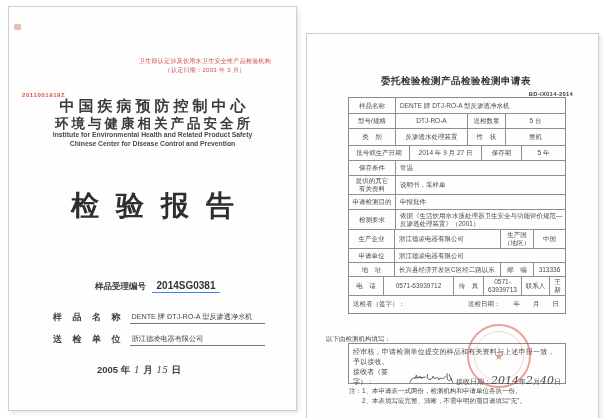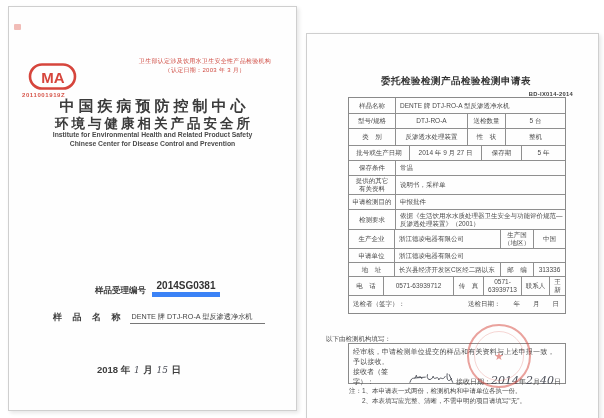--- a/index.html
+++ b/index.html
@@ -22,21 +22,21 @@
              letter-spacing:4px; text-indent:4px; color:#3b3b3b; }
   .org-cn2 { left:0; right:0; top:108px; text-align:center; font-size:13.5px; font-weight:bold;
              letter-spacing:3px; text-indent:3px; color:#3b3b3b; }
   .org-en  { left:0; right:0; text-align:center; font-size:6.8px; font-weight:bold; color:#4a4a4a; }
   .org-en1 { top:124px; } .org-en2 { top:132.5px; }
   .report-title { left:0; right:0; top:180px; text-align:center; font-size:28px; font-weight:bold;
                   letter-spacing:17px; text-indent:17px; color:#2e2e2e; }
   .sampleno-row { left:86px; top:273px; font-size:8.5px; font-weight:bold; color:#3e3e3e;
                   display:flex; align-items:flex-end; }
   .sampleno-val { display:inline-block; margin-left:6px; width:68px; text-align:center; font-size:10px;
-                  font-weight:bold; color:#333; border-bottom:5px solid #3b82f6; padding-bottom:1px; }
+                  font-weight:bold; color:#333; border-bottom:1px solid #3b82f6; padding-bottom:1px; }
   .field-row { left:44px; display:flex; align-items:flex-end; }
   .field-label { font-size:9px; font-weight:bold; letter-spacing:4px; color:#3e3e3e; white-space:nowrap; }
   .field-val { display:inline-block; margin-left:5px; width:135px; font-size:7.2px; color:#444;
                border-bottom:1px solid #777; padding:0 0 1.5px 2px; white-space:nowrap; }
   .name-row { top:304px; } .unit-row { top:326px; }
   .date-row { left:45px; top:357px; width:170px; text-align:center; font-size:9.5px; font-weight:bold;
               color:#3d3d3d; }
   .hand { font-family:"DejaVu Serif", serif; font-style:italic; font-weight:normal; color:#4c4f58; }
   .date-row .hand { font-size:9px; margin:0 1px; }
 
@@ -79,52 +79,51 @@
   .notes .n2 { padding-left:13px; }
 </style>
 </head>
 <body>
 
 <div class="canvas">
 
   <div class="page" id="page-left">
     <div class="abs red-mark"></div>
 
-    <div class="abs cma-wrap">
-      <svg width="50" height="30" viewBox="0 0 50 30">
-        <rect x="2" y="2.5" width="45" height="24" rx="12" fill="none" stroke="#d6453c" stroke-width="2.6"></rect>
-        <text x="25" y="21" text-anchor="middle" font-size="15" font-weight="bold" fill="#d6453c" font-family="Liberation Sans, sans-serif">MA</text>
-      </svg>
-    </div>
     <div class="abs cma-number">2011001919Z</div>
 
     <div class="abs accred">
       <div>卫生部认定涉及饮用水卫生安全性产品检验机构</div>
       <div>（认定日期：2003 年 3 月）</div>
     </div>
 
     <div class="abs org-cn2">环境与健康相关产品安全所</div>
     <div class="abs org-cn1">中国疾病预防控制中心</div>
     <div class="abs org-en org-en1">Institute for Environmental Health and Related Product Safety</div>
     <div class="abs org-en org-en2">Chinese Center for Disease Control and Prevention</div>
 
+    <div class="abs report-title">检验报告</div>
 
     <div class="abs sampleno-row">
       <span>样品受理编号</span>
       <span class="sampleno-val">2014SG0381</span>
     </div>
 
     <div class="abs field-row name-row">
       <span class="field-label">样 品 名 称</span>
       <span class="field-val">DENTE 牌 DTJ-RO-A 型反渗透净水机</span>
     </div>
 
+    <div class="abs field-row unit-row">
+      <span class="field-label">送 检 单 位</span>
+      <span class="field-val">浙江德凌电器有限公司</span>
+    </div>
 
     <div class="abs date-row">
-      <span>2018 年</span>
+      <span>2005 年</span>
       <span class="hand">1</span>
       <span>月</span>
       <span class="hand">15</span>
       <span>日</span>
     </div>
   </div>
 
   <div class="page" id="page-right">
     <div class="abs form-title">委托检验检测产品检验检测申请表</div>
     <div class="abs doc-code">BD-IX014-2014</div>

